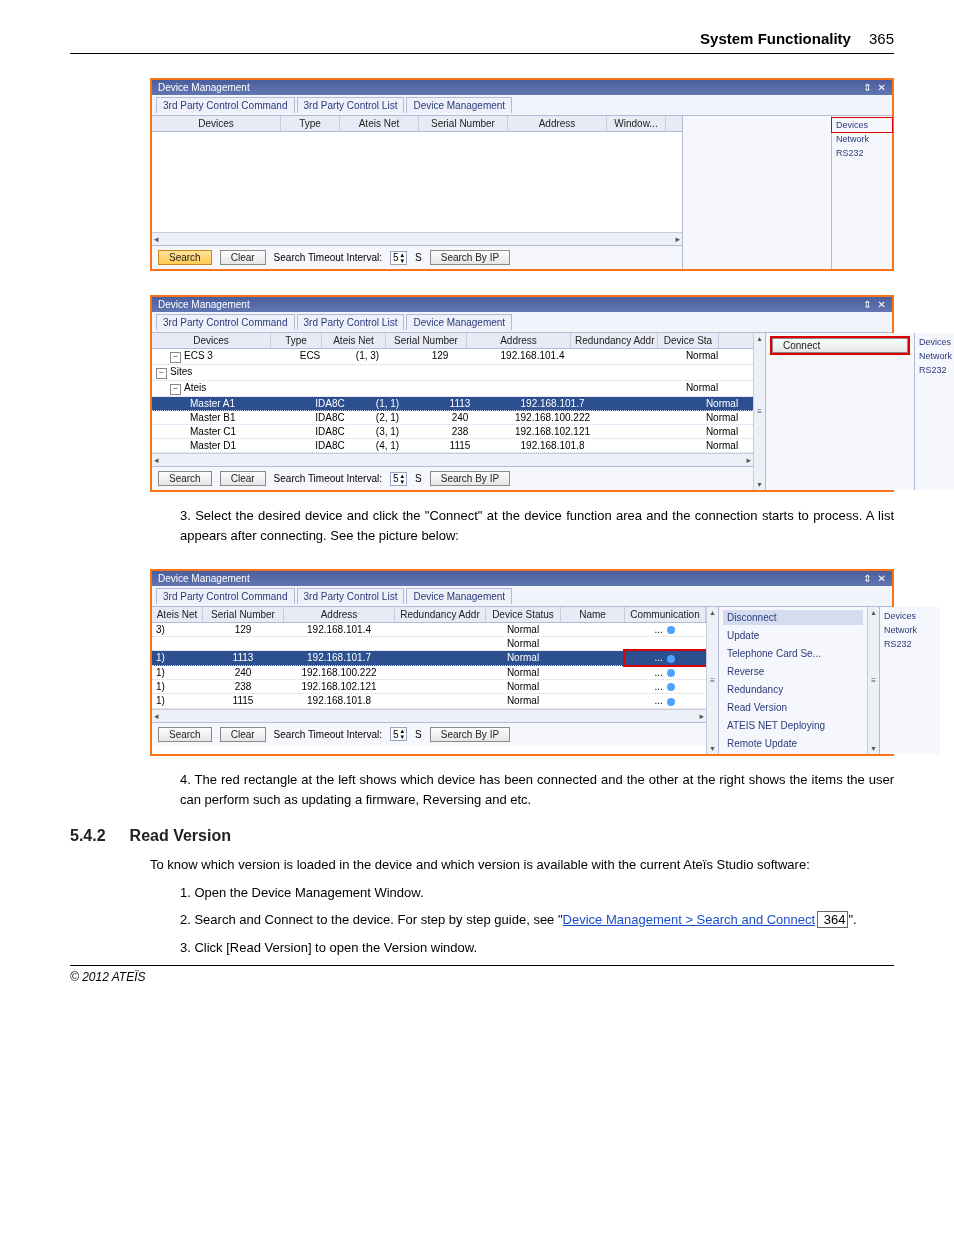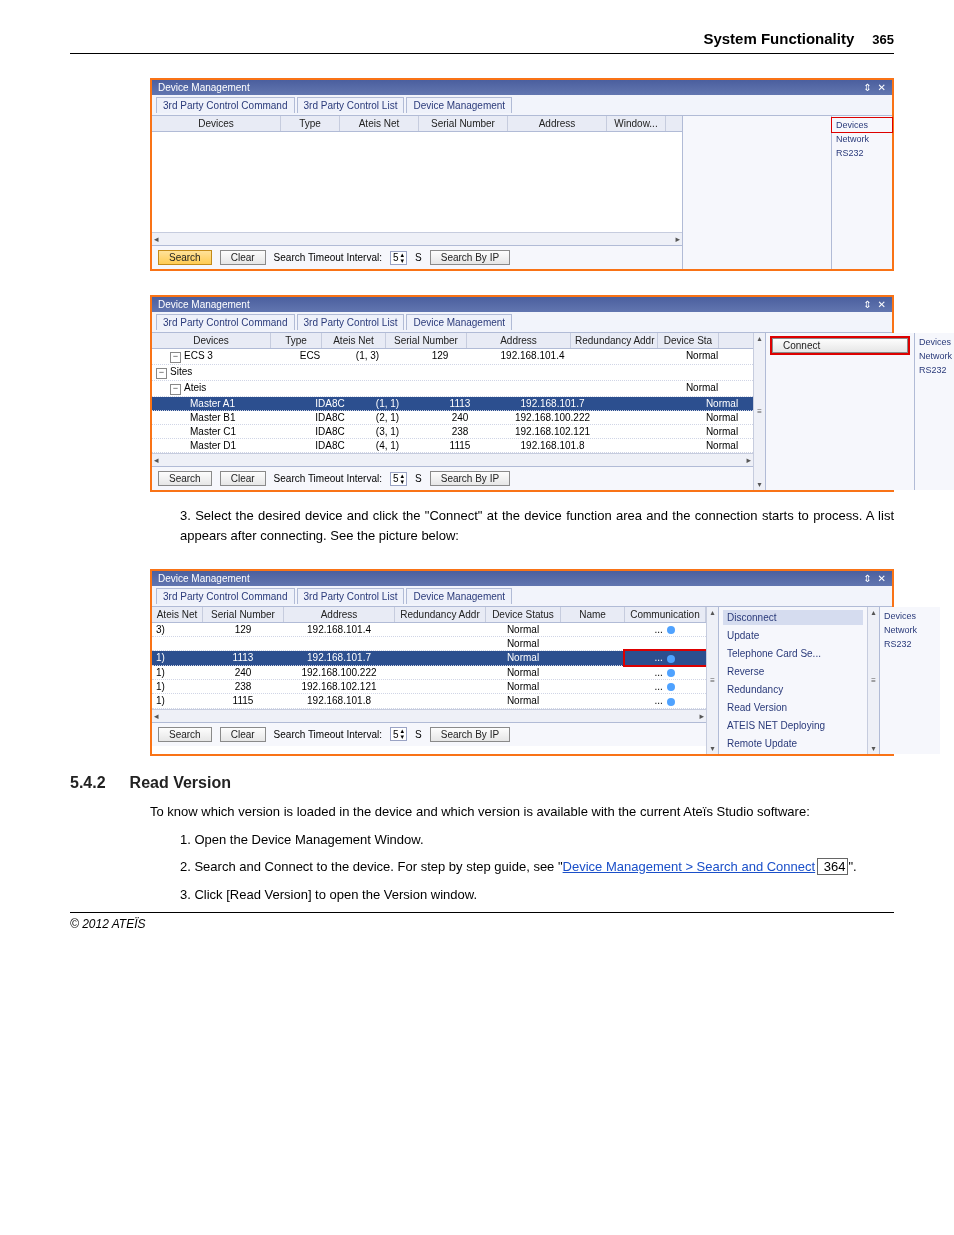--- a/index.html
+++ b/index.html
@@ -20,22 +20,21 @@
     border-bottom: 1px solid #000;
     padding-bottom: 6px;
     margin-bottom: 14px;
     gap: 18px;
   }
   .page-header .title {
     font-weight: bold;
     font-size: 15px;
   }
   .page-header .num {
-    font-size: 13px;
-    font-weight: bold;
+    font-size: 15px;
   }
   .panel {
     border: 2px solid #f97316;
     margin: 24px 0 14px 80px;
     font-size: 10px;
     background: #fff;
   }
   .panel-titlebar {
     background: linear-gradient(#4b5f9e, #6276b0);
     color: #fff;
@@ -553,20 +552,21 @@
               <span>Network</span>
             </div>
           <div class="sb-item">
               <span>RS232</span>
             </div>
         </div>
       </div>
     </div>
   </div>
 
+  <div class="body-text">4. The red rectangle at the left shows which device has been connected and the other at the right shows the items the user can perform such as updating a firmware, Reversing and etc.</div>
 
   <div class="section-heading">
     <span>5.4.2</span>
     <span>Read Version</span>
   </div>
 
   <div class="body-text-wide">To know which version is loaded in the device and which version is available with the current Ateïs Studio software:</div>
 
   <div class="body-text">1. Open the Device Management Window.</div>
   <div class="body-text">

